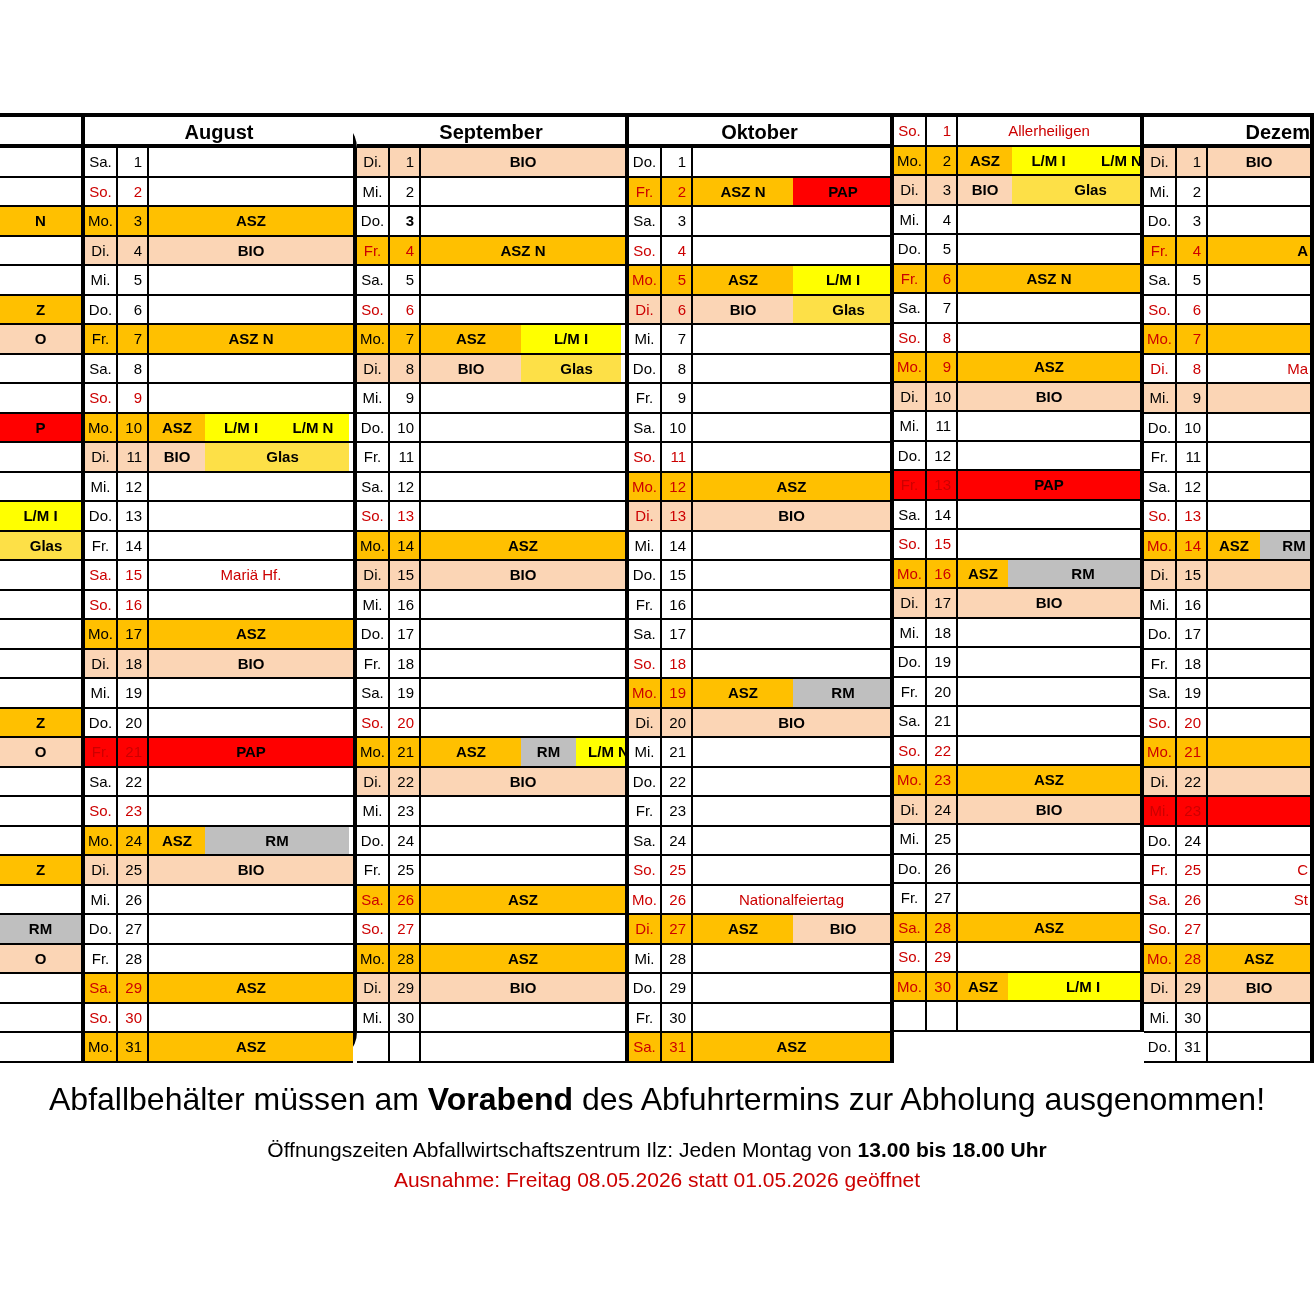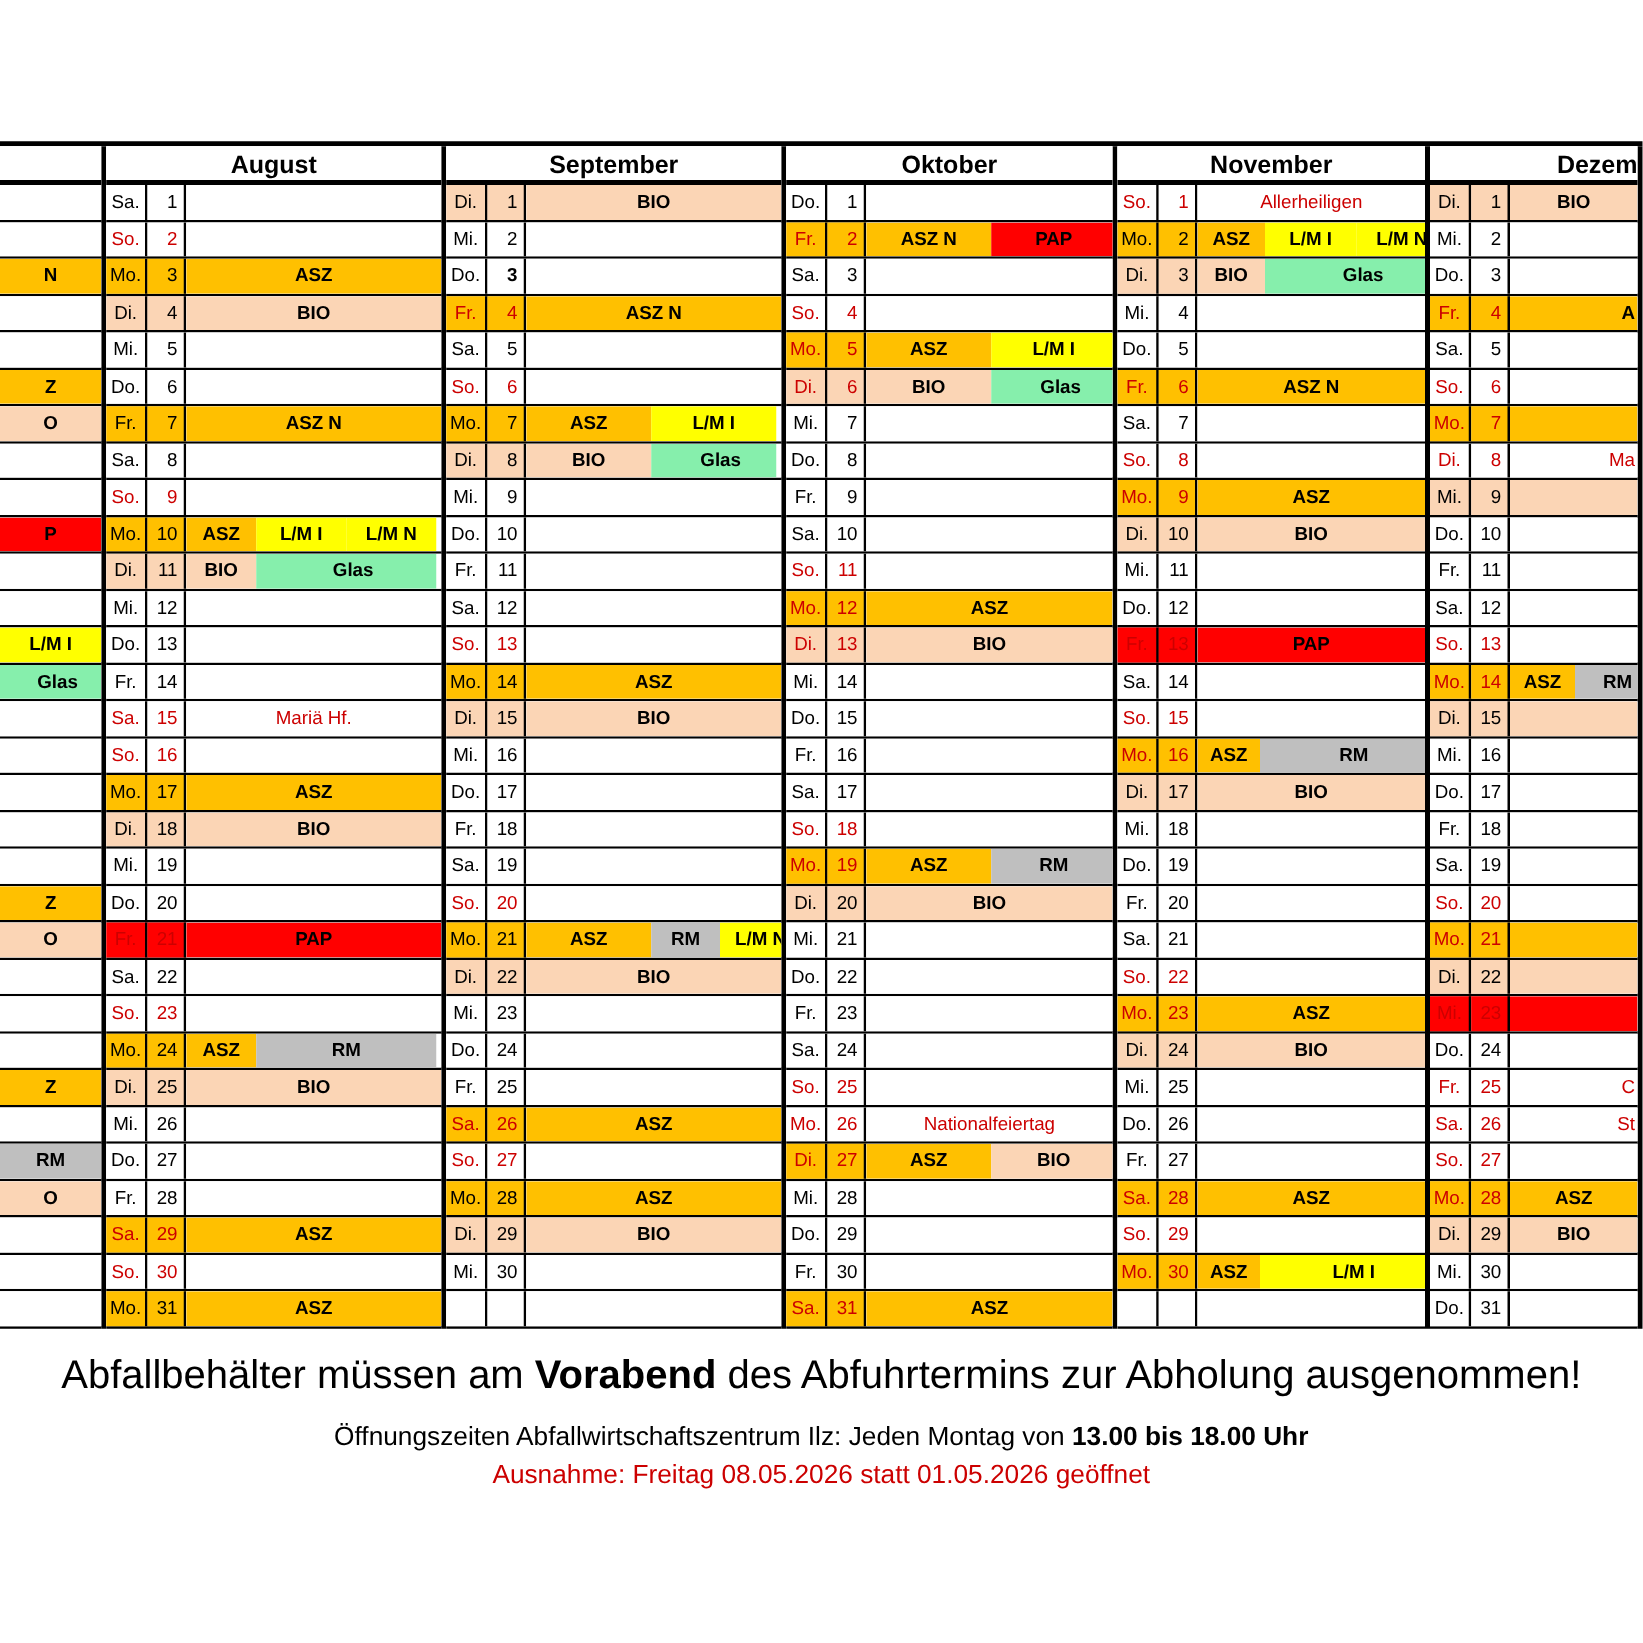--- a/index.html
+++ b/index.html
@@ -77,21 +77,21 @@
     white-space:nowrap;
     overflow:hidden;
   }
   .seg.note{font-weight:normal;color:#cc0000;font-size:15px;}
 
   
   .c-white{background:#ffffff;}
   .c-asz{background:#ffc000;}
   .c-bio{background:#fbd5b5;}
   .c-pap{background:#ff0000;}
-  .c-glas{background:#86efac;padding-left:11px;}
+  .c-glas{background:#fde047;padding-left:11px;}
   .c-lm{background:#ffff00;}
   .c-rm{background:#bfbfbf;}
   .red-text{color:#cc0000;}
   .bold-num{font-weight:bold;}
 
   
   #footer{
     position:absolute;left:0;top:1075px;width:1314px;
     text-align:center;color:#000;
   }
@@ -268,21 +268,21 @@
           <div class="cell-content">
             <div class="seg c-white" style="flex: 1 1 auto;"></div>
           </div>
         </div>
         <div class="row">
           <div class="cell-content">
             <div class="seg c-white" style="flex: 1 1 auto;"></div>
           </div>
         </div>
       </div>
-      <div class="month-col" style="width: 272px; flex: 0 0 272px;">
+      <div class="month-col" style="width: 272px; flex: 0 0 272px; border-radius: 31px;">
         <div class="month-title">August</div>
         <div class="row">
           <div class="cell-dow c-white">Sa.</div>
           <div class="cell-day c-white">1</div>
           <div class="cell-content">
             <div class="seg c-white" style="flex: 1 1 auto;"></div>
           </div>
         </div>
         <div class="row">
           <div class="cell-dow c-white red-text">So.</div>
@@ -942,21 +942,20 @@
         </div>
         <div class="row">
           <div class="cell-dow c-asz red-text">Sa.</div>
           <div class="cell-day c-asz red-text">31</div>
           <div class="cell-content">
             <div class="seg c-asz" style="flex: 1 1 auto;">ASZ</div>
           </div>
         </div>
       </div>
       <div class="month-col" style="width: 250px; flex: 0 0 250px;">
-        <div class="month-title">November</div>
         <div class="row">
           <div class="cell-dow c-white red-text">So.</div>
           <div class="cell-day c-white red-text">1</div>
           <div class="cell-content">
             <div class="seg c-white note" style="flex: 1 1 auto;">Allerheiligen</div>
           </div>
         </div>
         <div class="row">
           <div class="cell-dow c-asz">Mo.</div>
           <div class="cell-day c-asz">2</div>

